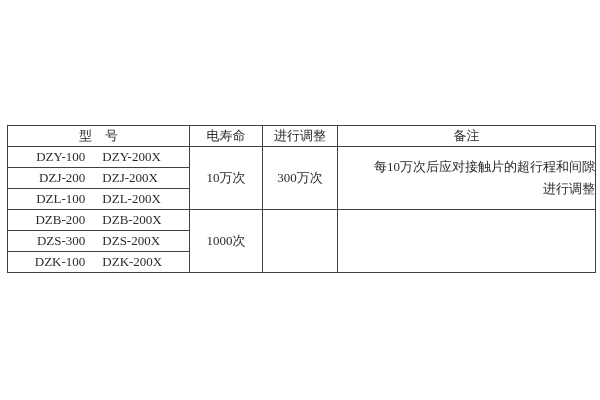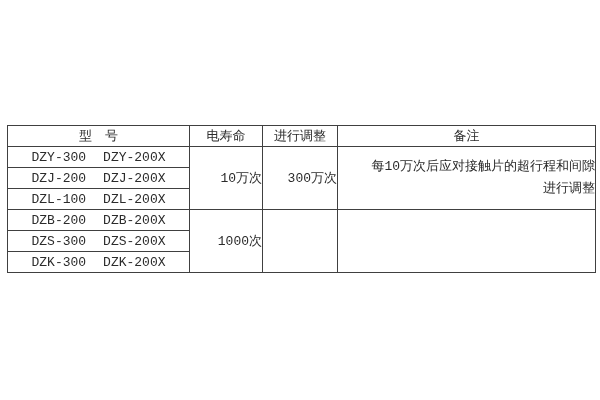--- a/index.html
+++ b/index.html
@@ -6,21 +6,21 @@
     margin: 0;
     padding: 0;
     background: #ffffff;
   }
   .canvas {
     position: relative;
     width: 600px;
     height: 395px;
     background: #ffffff;
     overflow: hidden;
-    font-family: Liberation Mono, monospace;
+    font-family: Liberation Serif, serif;
   }
   table.spec-table {
     position: absolute;
     left: 7px;
     top: 125px;
     width: 588px;
     border-collapse: collapse;
     table-layout: fixed;
   }
   .spec-table th,
@@ -41,21 +41,21 @@
     white-space: pre;
   }
   td.model-cell {
     text-align: center;
     white-space: nowrap;
   }
   td.model-cell .model-a {
     margin-right: 17px;
   }
   td.life-cell {
-    text-align: right;
+    text-align: center;
   }
   td.remark-cell {
     padding-left: 21px;
     text-align: right;
     margin-top: 23px;
   }
   td.remark-cell .remark-line {
     line-height: 22px;
   }
 </style>
@@ -73,21 +73,21 @@
     <tbody>
       <tr>
         <th>型　号</th>
         <th>电寿命</th>
         <th>进行调整</th>
         <th>备注</th>
       </tr>
 
       <tr>
         <td class="model-cell">
-          <span class="model-a">DZY-300</span><span class="model-b">DZY-200X</span>
+          <span class="model-a">DZY-100</span><span class="model-b">DZY-200X</span>
         </td>
         <td class="life-cell" rowspan="3">10万次</td>
         <td class="life-cell" rowspan="3">300万次</td>
         <td class="remark-cell" rowspan="3">
           <div class="remark-line">每10万次后应对接触片的超行程和间隙</div>
           <div class="remark-line">进行调整</div>
         </td>
       </tr>
       <tr>
         <td class="model-cell">
@@ -111,18 +111,18 @@
           <div class="remark-line"></div>
         </td>
       </tr>
       <tr>
         <td class="model-cell">
           <span class="model-a">DZS-300</span><span class="model-b">DZS-200X</span>
         </td>
       </tr>
       <tr>
         <td class="model-cell">
-          <span class="model-a">DZK-300</span><span class="model-b">DZK-200X</span>
+          <span class="model-a">DZK-100</span><span class="model-b">DZK-200X</span>
         </td>
       </tr>
     </tbody>
   </table>
 </div>
 
 </body></html>

